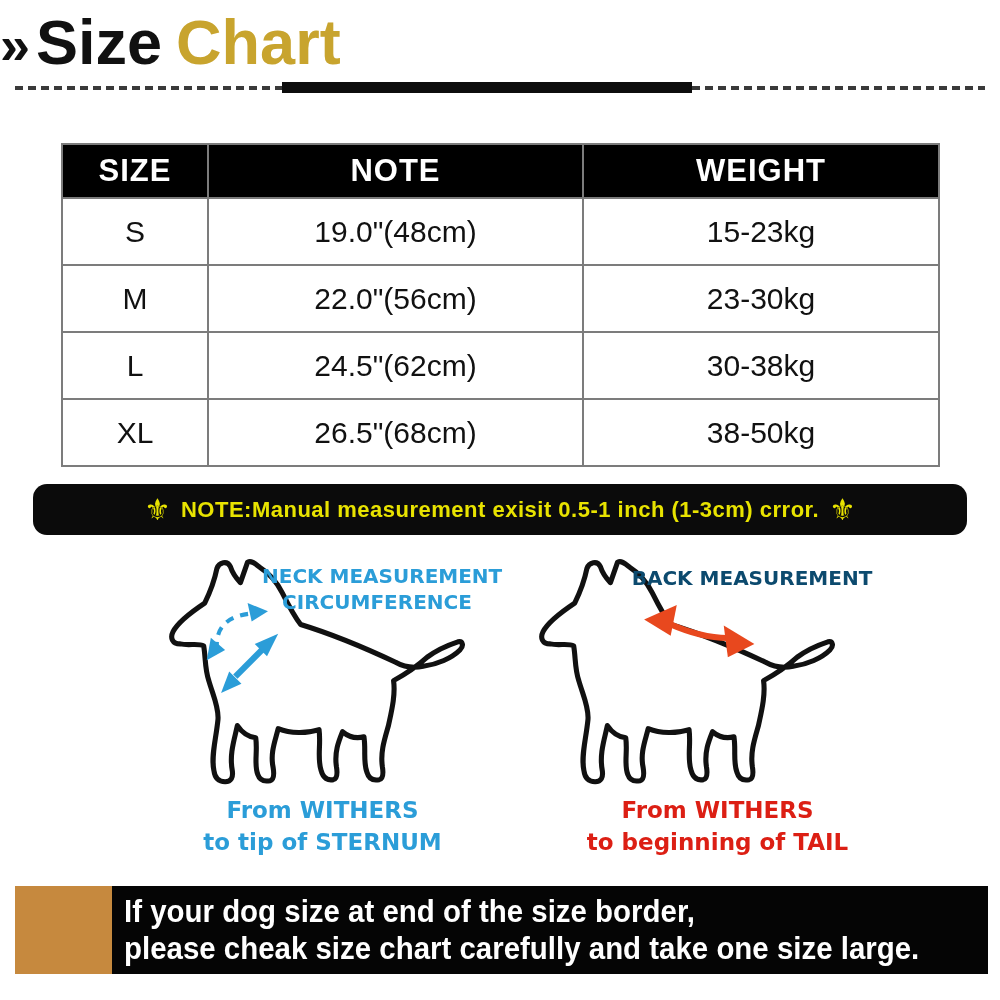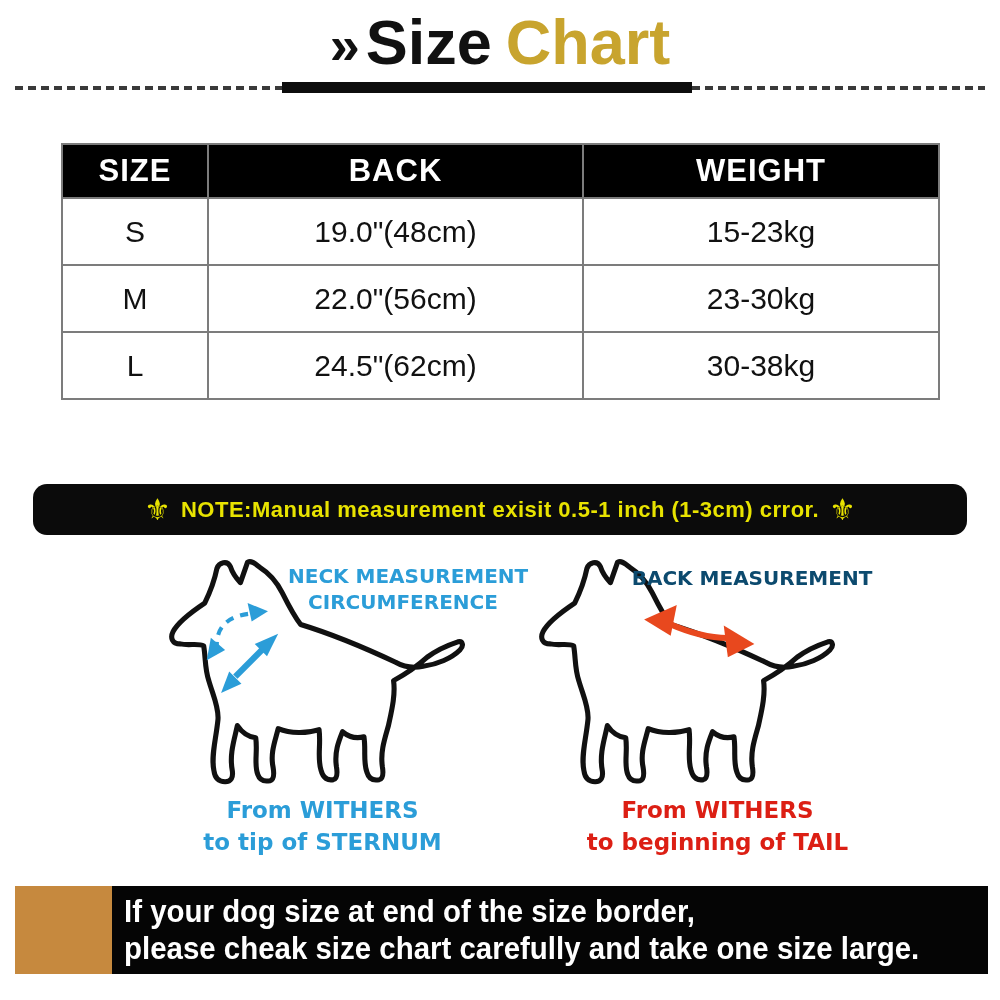--- a/index.html
+++ b/index.html
@@ -10,21 +10,21 @@
     width: 1000px;
     height: 1000px;
     background: #ffffff;
     overflow: hidden;
   }
 
   
   .title-row {
     position: absolute;
     top: 2px; left: 0; width: 1000px;
-    text-align: center;
+    text-align: left;
     font-weight: bold;
     font-size: 63px;
     line-height: 80px;
     letter-spacing: 0px;
     color: #111111;
     white-space: nowrap;
   }
   .title-arrow { font-size: 54px; color: #111111; margin-right: 6px; }
   .title-accent { color: #C8A42E; margin-left: 14px; }
 
@@ -107,21 +107,21 @@
   .note-banner .note-fleur { font-size: 30px; margin: 0 10px; }
   .note-banner .note-text  { font-size: 22px; font-weight: bold; letter-spacing: 0.5px; }
 
   
   .dog-svg { position: absolute; width: 310px; height: 245px; }
   .dog-svg.left-dog  { top: 552px; left: 162px; }
   .dog-svg.right-dog { top: 552px; left: 532px; }
 
   .diagram-label { position: absolute; text-align: center; font-family: "DejaVu Sans", sans-serif; font-weight: bold; white-space: nowrap; }
   .neck-title {
-    top: 563px; left: 288px; width: 230px;
+    top: 563px; left: 262px; width: 230px;
     color: #2B9DD8; font-size: 20px; line-height: 26px; text-align: center;
   }
   .back-title {
     top: 565px; left: 622px; width: 260px;
     color: #0c4a6e; font-size: 20px; line-height: 26px;
   }
   .neck-caption { top: 795px; left: 190px; width: 265px; color: #2B9DD8; }
   .back-caption { top: 795px; left: 585px; width: 265px; color: #DC1F14; }
   .caption-line1 { font-size: 23px; line-height: 30px; }
   .caption-line2 { font-size: 23px; line-height: 30px; margin-top: 2px; }
@@ -169,39 +169,44 @@
 
   <table class="size-table">
     <colgroup>
       <col class="col-size">
         <col class="col-neck">
         <col class="col-weight">
     </colgroup>
     <thead>
       <tr>
         <th>SIZE</th>
-        <th>BACK</th>
+        <th>NOTE</th>
         <th>WEIGHT</th>
       </tr>
     </thead>
     <tbody>
       <tr>
         <td>S</td>
         <td>19.0"(48cm)</td>
         <td>15-23kg</td>
       </tr>
       <tr>
         <td>M</td>
         <td>22.0"(56cm)</td>
         <td>23-30kg</td>
       </tr>
       <tr>
         <td>L</td>
         <td>24.5"(62cm)</td>
         <td>30-38kg</td>
+      </tr>
+      <tr>
+        <td>XL</td>
+        <td>26.5"(68cm)</td>
+        <td>38-50kg</td>
       </tr>
     </tbody>
   </table>
 
   <div class="note-banner">
     <span class="note-fleur">⚜</span>
     <span class="note-text">NOTE:Manual measurement exisit 0.5-1 inch (1-3cm) crror.</span>
     <span class="note-fleur">⚜</span>
   </div>
 

